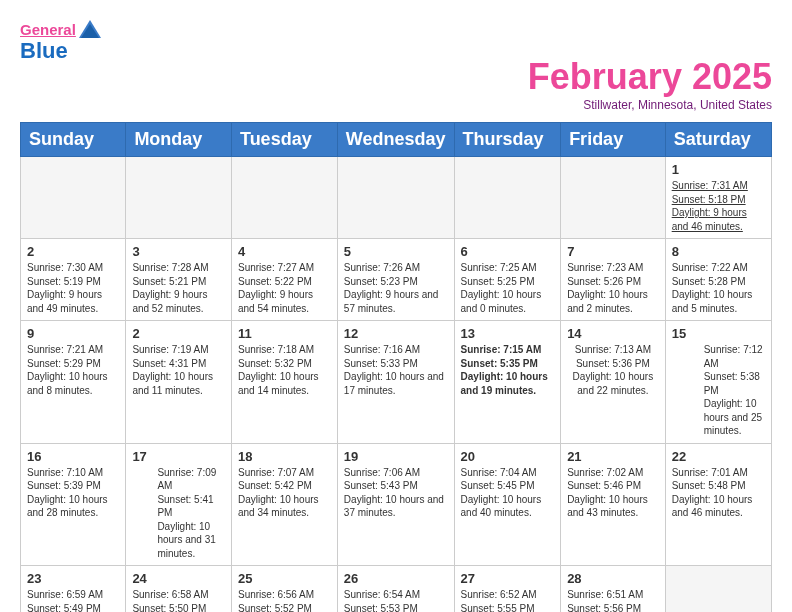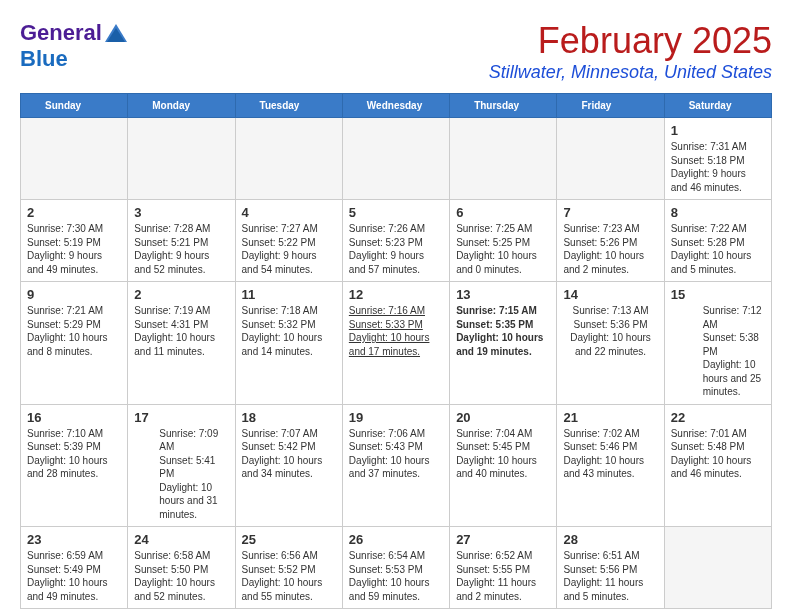--- a/index.html
+++ b/index.html
@@ -19,58 +19,59 @@
     .logo {
       display: flex;
       flex-direction: column;
       align-items: flex-start;
     }
     .logo-text {
       display: flex;
       align-items: center;
     }
     .logo-general {
-      font-size: 22px;
-      font-weight: bold;
-      color: #4c1d95;
+      font-size: 15px;
+      font-weight: bold;
+      color: #ec4899;
+      text-decoration: underline;
     }
     .logo-blue {
       font-size: 22px;
       font-weight: bold;
       color: #1a6bbf;
     }
     .logo-icon {
       width: 22px;
       height: 18px;
       margin-left: 3px;
     }
     .title-block {
       text-align: right;
     }
     .month-title {
       font-size: 36px;
-      font-weight: normal;
-      color: #b91c1c;
+      font-weight: bold;
+      color: #ec4899;
+      margin-top: 36px;
     }
     .location {
-      font-size: 18px;
-      color: #1d4ed8;
-      font-style: italic;
+      font-size: 12px;
+      color: #701a75;
     }
     .calendar {
       width: 100%;
       border-collapse: collapse;
       border: 1px solid #ccc;
     }
     .calendar th {
       background: #3a7bc8;
       color: #fff;
-      font-size: 10px;
-      font-weight: bold;
-      padding: 6px 24px;
+      font-size: 18px;
+      font-weight: bold;
+      padding: 6px 8px;
       text-align: left;
       border: 1px solid #2e6aaf;
     }
     .calendar td {
       vertical-align: top;
       border: 1px solid #ccc;
       padding: 5px 6px;
       width: calc(100% / 7);
       height: 80px;
       font-size: 10.5px;
@@ -127,21 +128,21 @@
   <tbody id="calendar-body">
   <tr>
         <td class="empty"></td>
         <td class="empty"></td>
         <td class="empty"></td>
         <td class="empty"></td>
         <td class="empty"></td>
         <td class="empty"></td>
         <td>
           <span class="day-number">1</span>
-          <div class="day-info" style="white-space: pre-line;">Sunrise: 7:31 AM
+          <div class="day-info" style="white-space: pre-line; text-decoration: underline;">Sunrise: 7:31 AM
 Sunset: 5:18 PM
 Daylight: 9 hours and 46 minutes.</div>
         </td>
       </tr>
       <tr>
         <td>
           <span class="day-number">2</span>
           <div class="day-info" style="white-space: pre-line;">Sunrise: 7:30 AM
 Sunset: 5:19 PM
 Daylight: 9 hours and 49 minutes.</div>
@@ -197,21 +198,21 @@
 Daylight: 10 hours and 11 minutes.</div>
         </td>
         <td>
           <span class="day-number">11</span>
           <div class="day-info" style="white-space: pre-line;">Sunrise: 7:18 AM
 Sunset: 5:32 PM
 Daylight: 10 hours and 14 minutes.</div>
         </td>
         <td>
           <span class="day-number">12</span>
-          <div class="day-info" style="white-space: pre-line; text-decoration: underline;">Sunrise: 7:16 AM
+          <div class="day-info" style="white-space: pre-line;">Sunrise: 7:16 AM
 Sunset: 5:33 PM
 Daylight: 10 hours and 17 minutes.</div>
         </td>
         <td>
           <span class="day-number">13</span>
           <div class="day-info" style="white-space: pre-line; font-weight: bold;">Sunrise: 7:15 AM
 Sunset: 5:35 PM
 Daylight: 10 hours and 19 minutes.</div>
         </td>
         <td>

